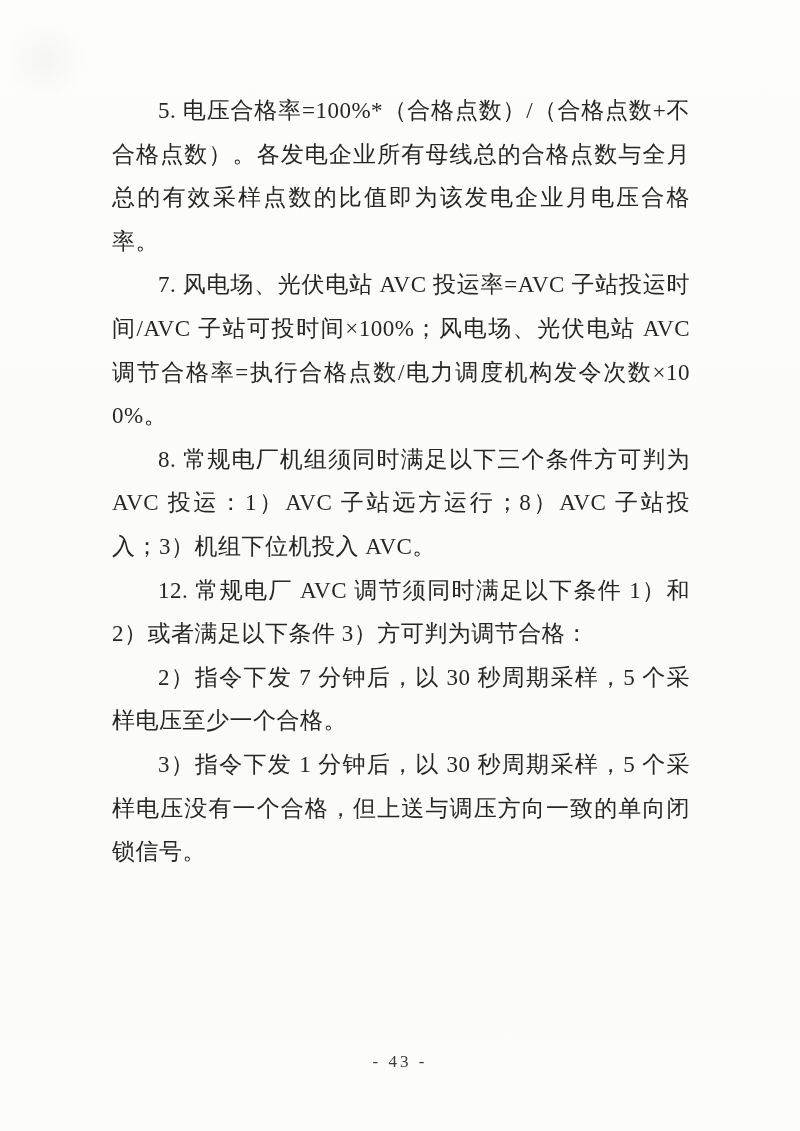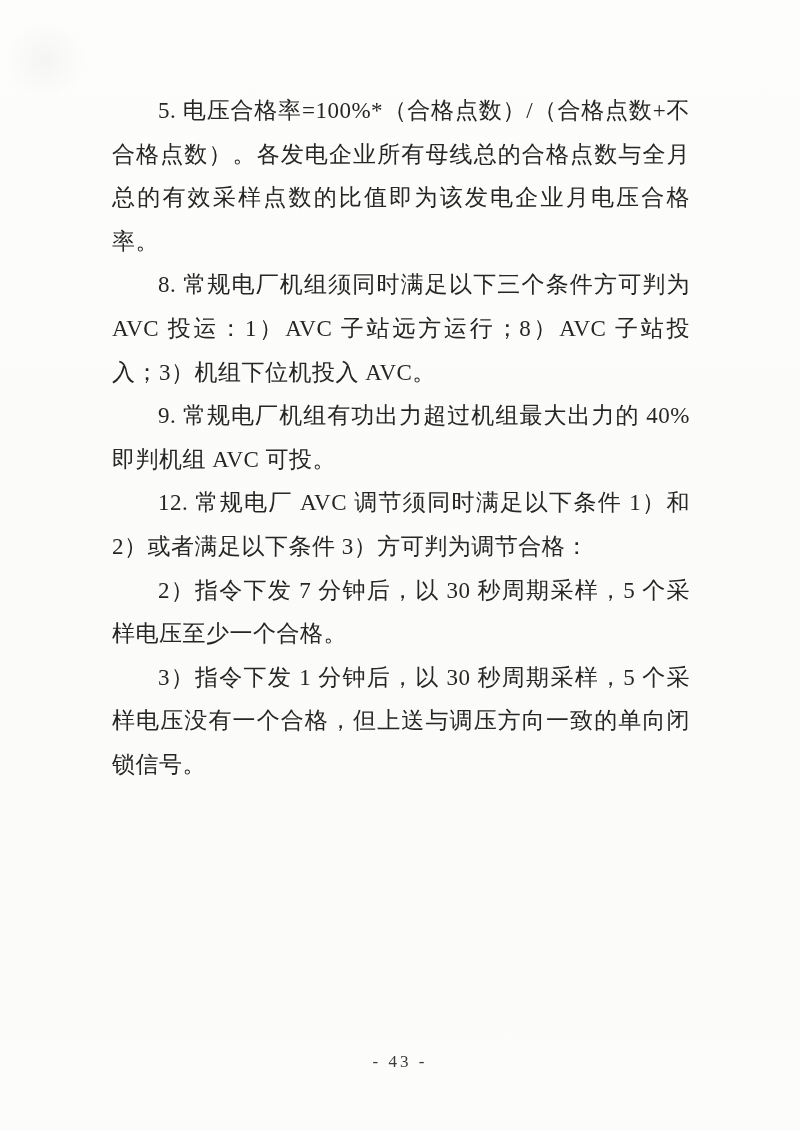--- a/index.html
+++ b/index.html
@@ -45,20 +45,20 @@
     letter-spacing: 3px;
     color: #3a3a3a;
   }
 </style>
 </head>
 <body>
 
 <div class="page">
   <div class="content">
     <p class="para">5. 电压合格率=100%*（合格点数）/（合格点数+不合格点数）。各发电企业所有母线总的合格点数与全月总的有效采样点数的比值即为该发电企业月电压合格率。</p>
+    <p class="para">7. 风电场、光伏电站 AVC 投运率=AVC 子站投运时间/AVC 子站可投时间×100%；风电场、光伏电站 AVC 调节合格率=执行合格点数/电力调度机构发令次数×100%。</p>
     <p class="para">8. 常规电厂机组须同时满足以下三个条件方可判为 AVC 投运：1）AVC 子站远方运行；8）AVC 子站投入；3）机组下位机投入 AVC。</p>
-    <p class="para">9. 常规电厂机组有功出力超过机组最大出力的 40%即判机组 AVC 可投。</p>
     <p class="para">12. 常规电厂 AVC 调节须同时满足以下条件 1）和 2）或者满足以下条件 3）方可判为调节合格：</p>
     <p class="para">2）指令下发 7 分钟后，以 30 秒周期采样，5 个采样电压至少一个合格。</p>
     <p class="para">3）指令下发 1 分钟后，以 30 秒周期采样，5 个采样电压没有一个合格，但上送与调压方向一致的单向闭锁信号。</p>
   </div>
   <div class="footer">- 43 -</div>
 </div>
 
 </body></html>

